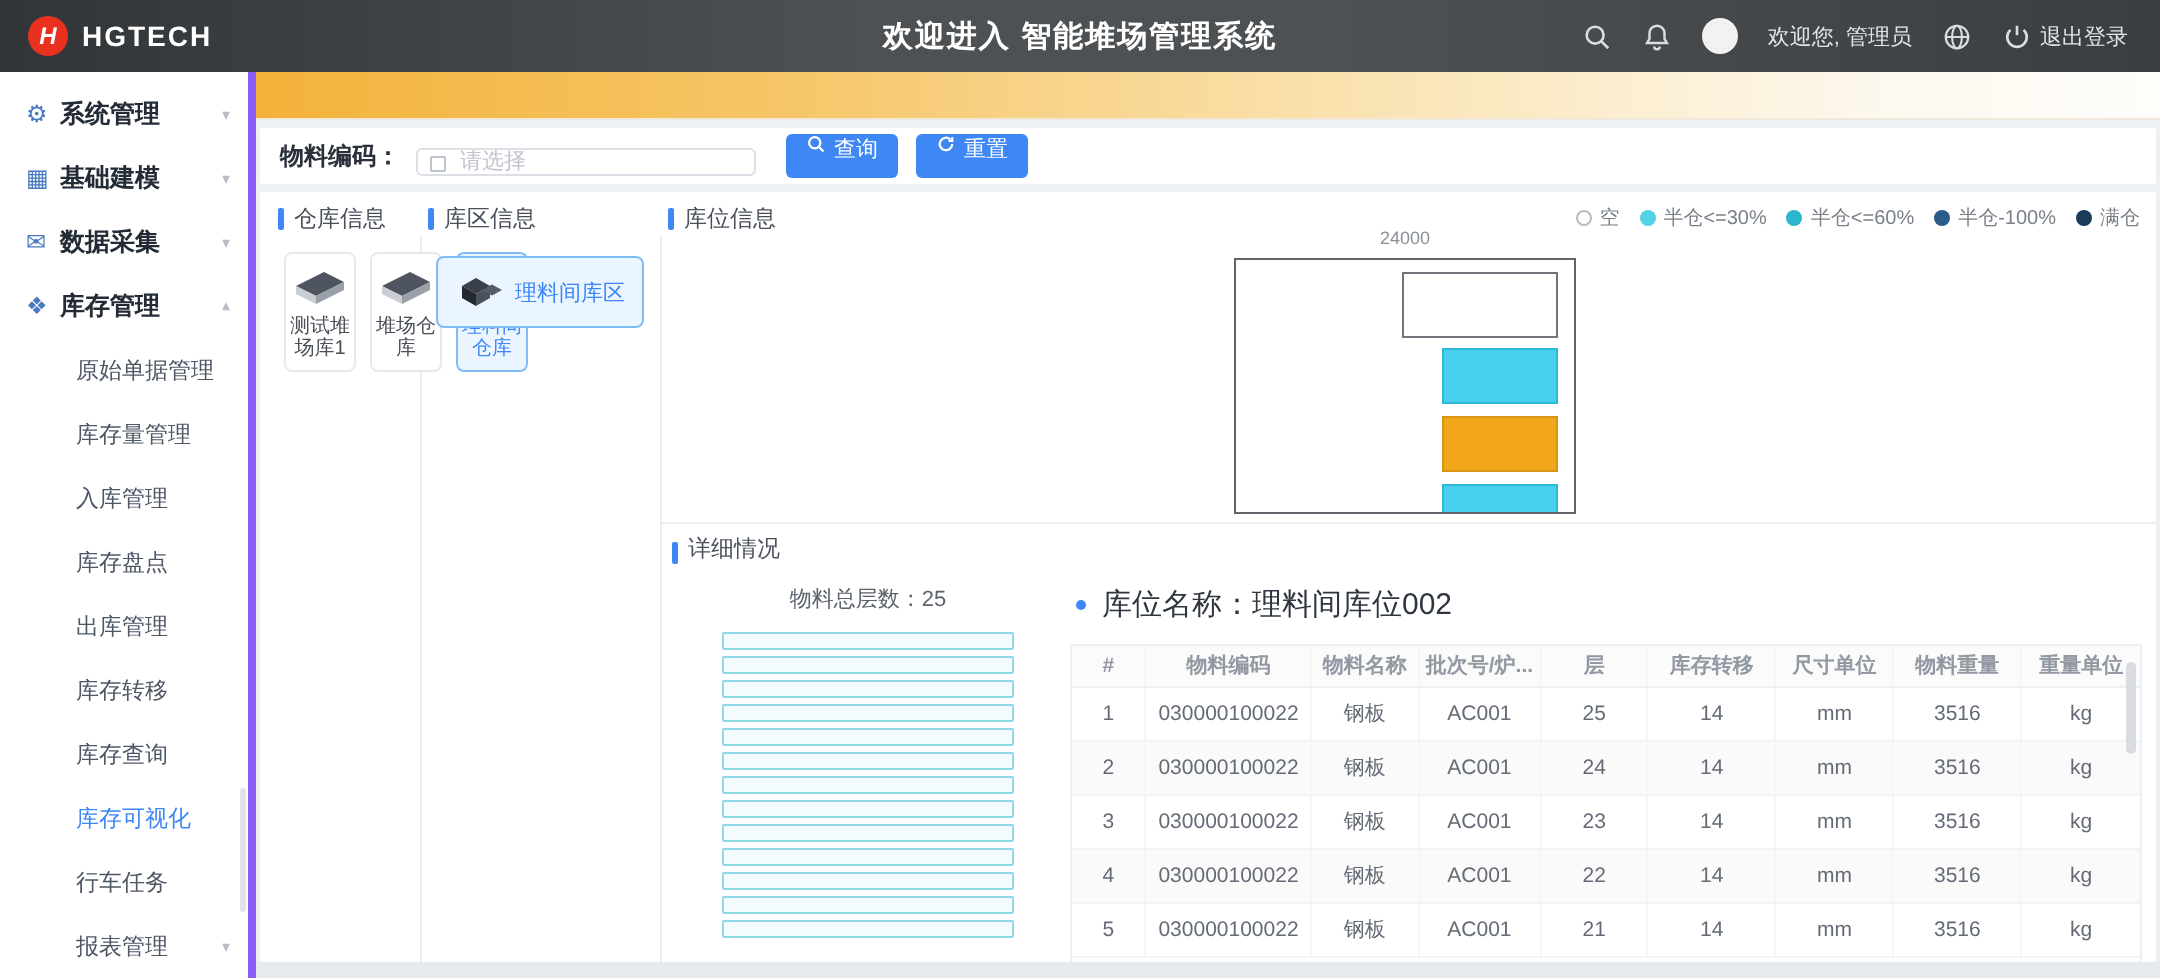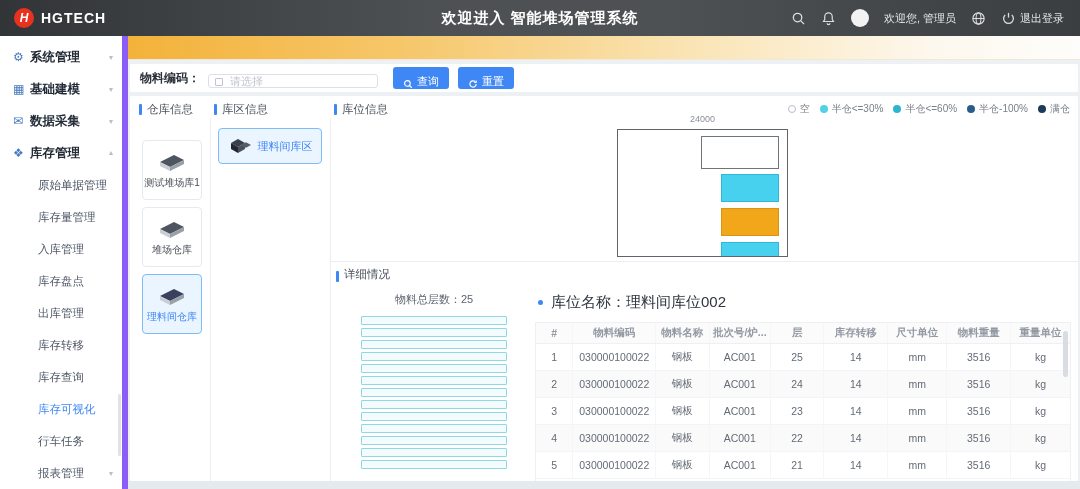--- a/index.html
+++ b/index.html
@@ -18,21 +18,21 @@
   .topbar-title { position:absolute; left:0; right:0; text-align:center; color:#fff;
     font-size:15px; font-weight:bold; letter-spacing:1px; }
   .topbar-right { margin-left:auto; display:flex; align-items:center; gap:15px; padding-right:16px; z-index:2; }
   .tico { width:15px; height:15px; display:block; cursor:pointer; }
   .avatar { width:18px; height:18px; border-radius:50%; background:#f2f2f2; }
   .welcome { color:#e3e4e6; font-size:11px; white-space:nowrap; }
   .logout { display:flex; align-items:center; gap:4px; color:#e3e4e6; font-size:11px; cursor:pointer; white-space:nowrap; }
 
   
   .sidebar { position:absolute; left:0; top:36px; width:128px; height:453px; background:#fff;
-    border-right:6px solid #8b5cf6; z-index:5; }
+    border-right:4px solid #8b5cf6; z-index:5; }
   .side-nav { padding-top:5px; }
   .side-item { height:32px; display:flex; align-items:center; padding-left:13px; cursor:pointer; position:relative; }
   .side-icon { width:17px; color:#4a7ac0; font-size:12px; line-height:1; }
   .ic-gear  .side-icon::before { content:"\2699"; }
   .ic-model .side-icon::before { content:"\25A6"; }
   .ic-data  .side-icon::before { content:"\2709"; }
   .ic-inventory .side-icon::before { content:"\2756"; }
   .side-label { font-size:12.5px; font-weight:bold; color:#232b36; }
   .side-item.sub { padding-left:38px; }
   .side-item.sub .side-label { font-weight:normal; font-size:11.5px; color:#4e5766; }
@@ -57,21 +57,21 @@
   
   .search-card { height:28px; background:#fff; border-radius:2px; display:flex; align-items:center; padding-left:10px; }
   .field-label { font-size:12px; font-weight:bold; color:#2b313b; margin-right:8px; }
   .input-wrap { position:relative; width:170px; height:14px; }
   .field-input { width:100%; height:100%; border:1px solid #dcdfe6; border-radius:3px;
     font-size:11px; padding-left:21px; color:#333; outline:none; font-family:inherit; }
   .field-input::placeholder { color:#c0c4cc; }
   .input-prefix-icon { position:absolute; left:7px; top:7px; width:8px; height:8px;
     border:1px solid #c0c4cc; border-radius:1px; z-index:2; }
   .btn { height:22px; padding:0 10px; background:#3f87f5; border:none; border-radius:3px;
-    color:#fff; font-size:11px; display:flex; align-items:flex-end; gap:4px; cursor:pointer; font-family:inherit; }
+    color:#fff; font-size:11px; display:flex; align-items:flex-start; gap:4px; cursor:pointer; font-family:inherit; }
   .btn svg { width:10px; height:10px; }
   .btn-query { margin-left:15px; }
   .btn-reset { margin-left:9px; }
 
   
   .panel { margin-top:4px; height:385px; background:#fff; border-radius:2px; position:relative; overflow:hidden; }
   .v-div1 { position:absolute; left:80px; top:22px; bottom:0; border-left:1px solid #ebedf0; }
   .v-div2 { position:absolute; left:200px; top:22px; bottom:0; border-left:1px solid #ebedf0; }
   .sec-title { position:absolute; display:flex; align-items:center; gap:5px; font-size:11.5px; color:#4a515c; }
   .sec-bar { width:3px; height:11px; background:#3f87f5; border-radius:1px; }
@@ -80,21 +80,21 @@
   .t-location { left:204px; top:6px; }
   .t-detail { left:206px; top:171px;align-items:flex-end; }
 
   .legend { position:absolute; right:8px; top:6px; display:flex; align-items:center; gap:10px; }
   .legend-item { display:flex; align-items:center; gap:4px; }
   .swatch { width:8px; height:8px; border-radius:50%; }
   .sw-empty { background:#fff; border:1px solid #b6bcc4; }
   .legend-label { font-size:10px; color:#7a8088; white-space:nowrap; }
 
   
-  .wh-cards { position:absolute; left:12px; top:44px; width:60px; display:flex; flex-direction:column; gap:7px; }
+  .wh-cards { position:absolute; left:12px; top:30px; width:60px; display:flex; flex-direction:row; gap:7px; }
   .wh-card { height:60px; background:#fff; border:1px solid #e6e9ee; border-radius:4px;
     display:flex; flex-direction:column; align-items:center; justify-content:center; gap:3px; cursor:pointer; }
   .wh-card .wh-label { font-size:10px; color:#4a4f58; text-align:center; line-height:1.1; }
   .wh-card.active { border-color:#7fbcf7; background:#eaf5ff; }
   .wh-card.active .wh-label { color:#3f87f5; }
   .wh-card.active .p-top { fill:#39415f; }
 
   
   .area-cards { position:absolute; left:88px; top:32px; }
   .area-card { width:104px; height:36px; border:1px solid #7fbcf7; background:#eaf5ff; border-radius:4px;

